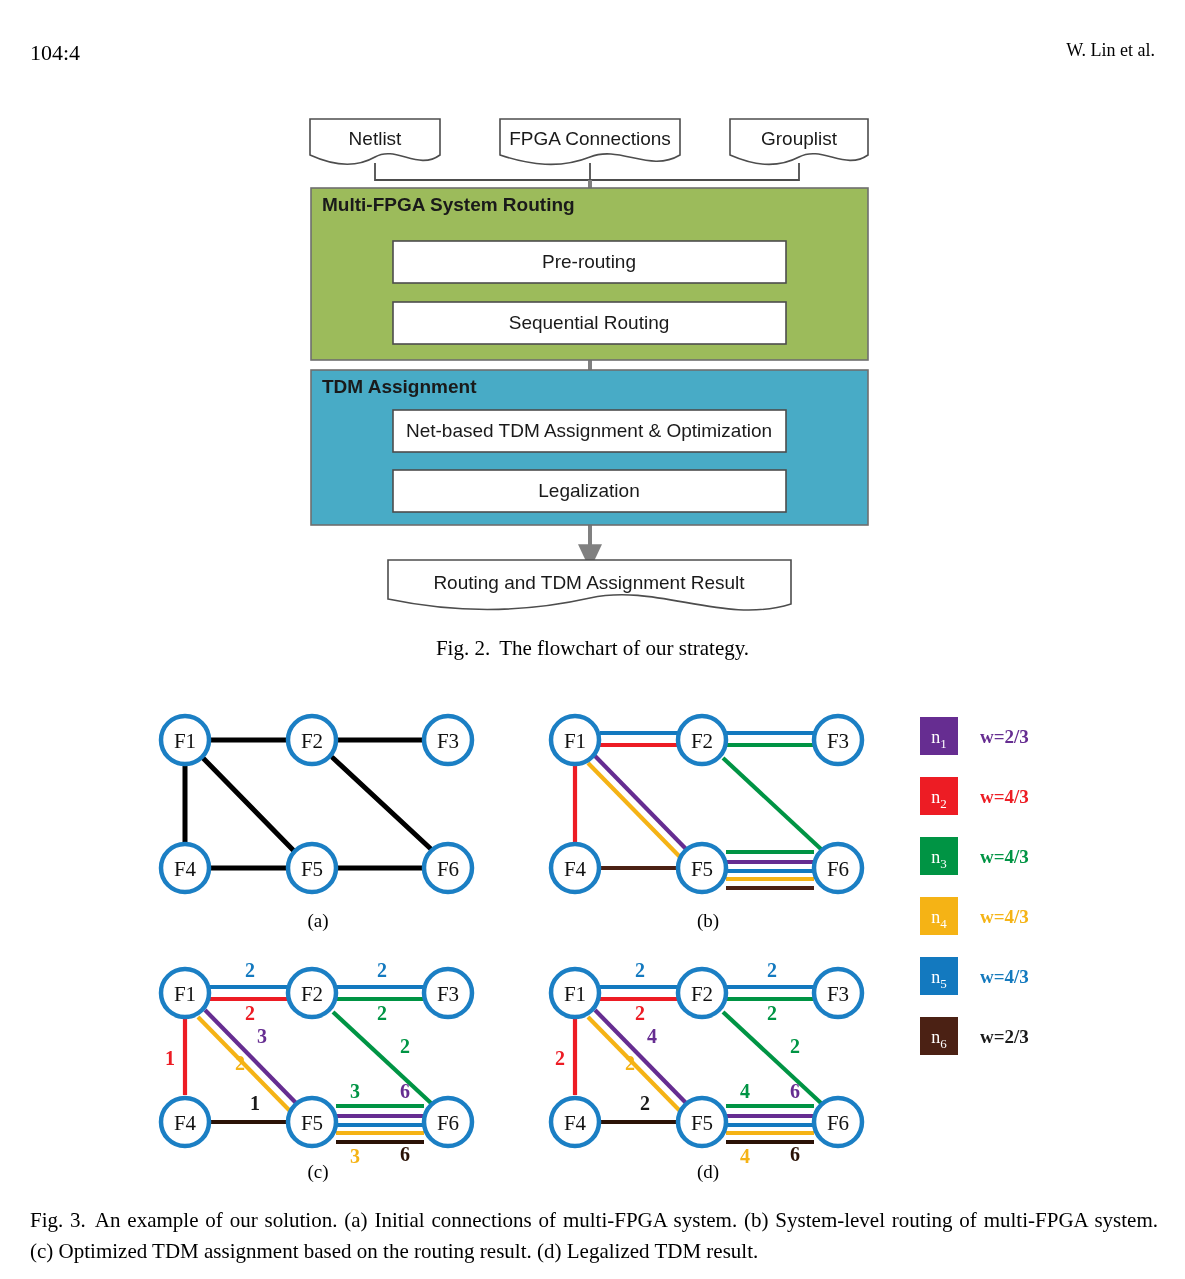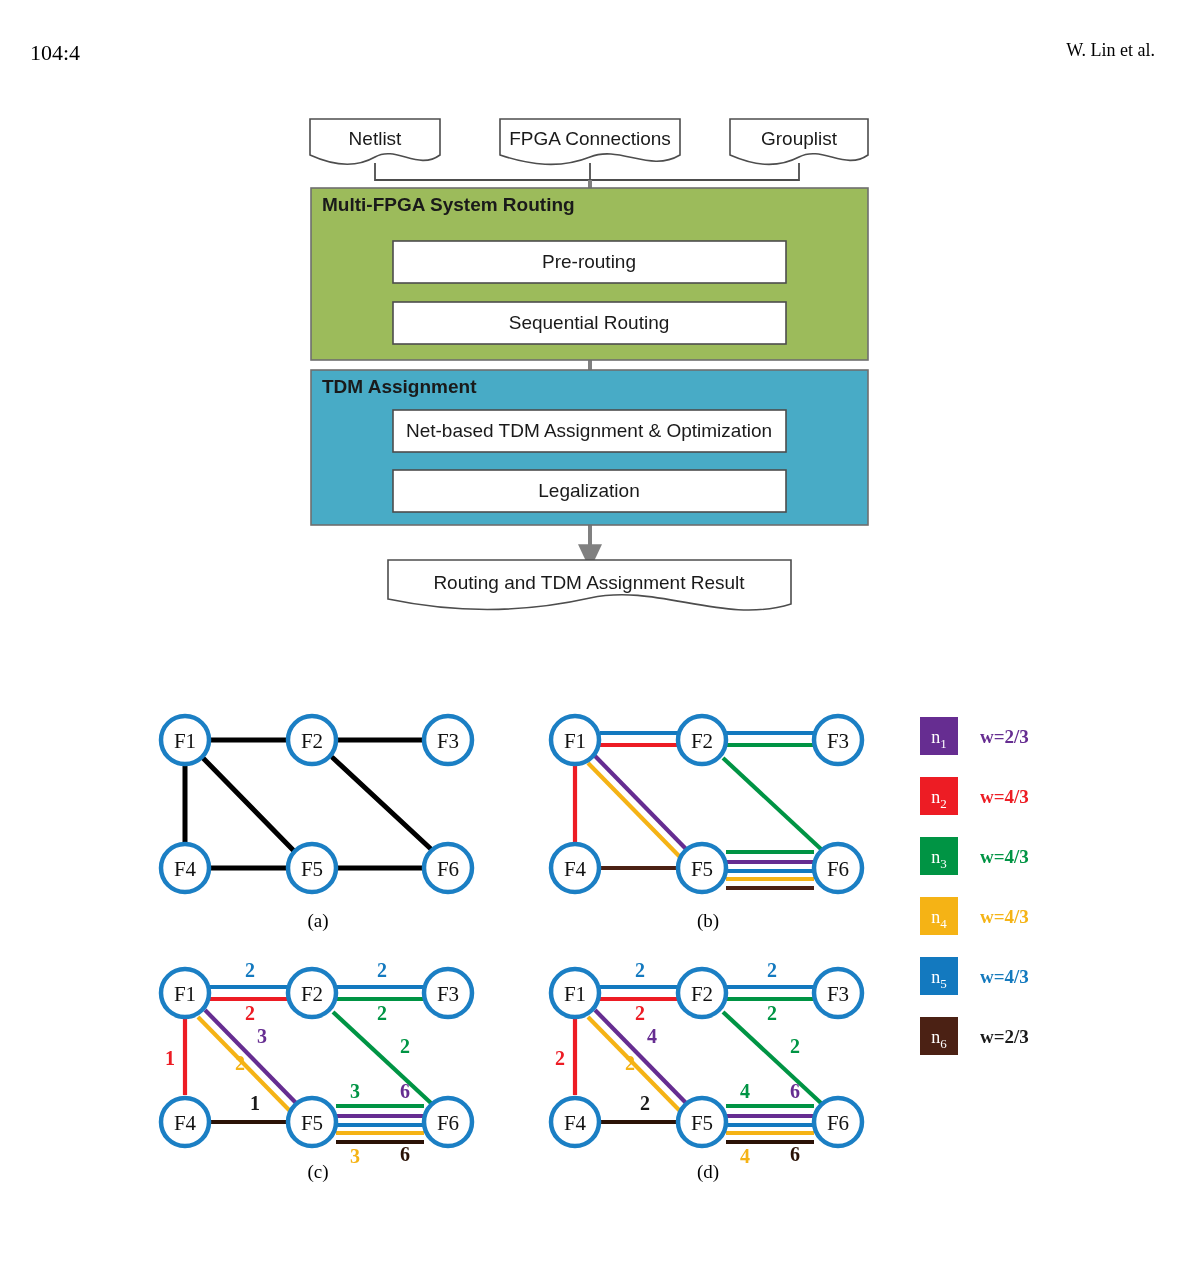--- a/index.html
+++ b/index.html
@@ -106,20 +106,23 @@
         <text class="box-label" x="589" y="392" text-anchor="middle">Legalization</text>
       </g>
 
       <g>
         <path d="M388,455 L791,455 L791,499 C 724,520 657,478 590,493 C 523,508 455,508 388,494 Z" fill="#ffffff" stroke="#4d4d4d" stroke-width="1.6"></path>
         <text class="doc-label" x="589" y="484" text-anchor="middle">Routing and TDM Assignment Result</text>
       </g>
     </svg>
   </div>
 
+  <div class="fig2cap">
+    <span class="tag">Fig. 2.</span><span>The flowchart of our strategy.</span>
+  </div>
 
   <div class="fig3">
     <svg width="1185" height="490" viewBox="0 0 1185 490" xmlns="http://www.w3.org/2000/svg">
 
       <g>
         <g stroke="#000000" stroke-width="5" stroke-linecap="round">
           <line x1="210" y1="45" x2="288" y2="45"></line>
           <line x1="336" y1="45" x2="424" y2="45"></line>
           <line x1="185" y1="70" x2="185" y2="148"></line>
           <line x1="203" y1="63" x2="295" y2="157"></line>
@@ -317,14 +320,17 @@
 
         <g>
           <rect x="920" y="322" width="38" height="38" fill="#4B2114"></rect>
           <text class="legsq-lbl" x="939" y="348"><tspan>n</tspan><tspan font-size="13" dy="5">6</tspan></text>
           <text class="legtxt" x="980" y="348" fill="#1a1a1a">w=2/3</text>
         </g>
       </g>
     </svg>
   </div>
 
+  <div class="fig3cap">
+    <span class="tag">Fig. 3.</span><span>An example of our solution. (a) Initial connections of multi-FPGA system. (b) System-level routing of multi-FPGA system. (c) Optimized TDM assignment based on the routing result. (d) Legalized TDM result.</span>
+  </div>
 
 </div>
 
 </body></html>

